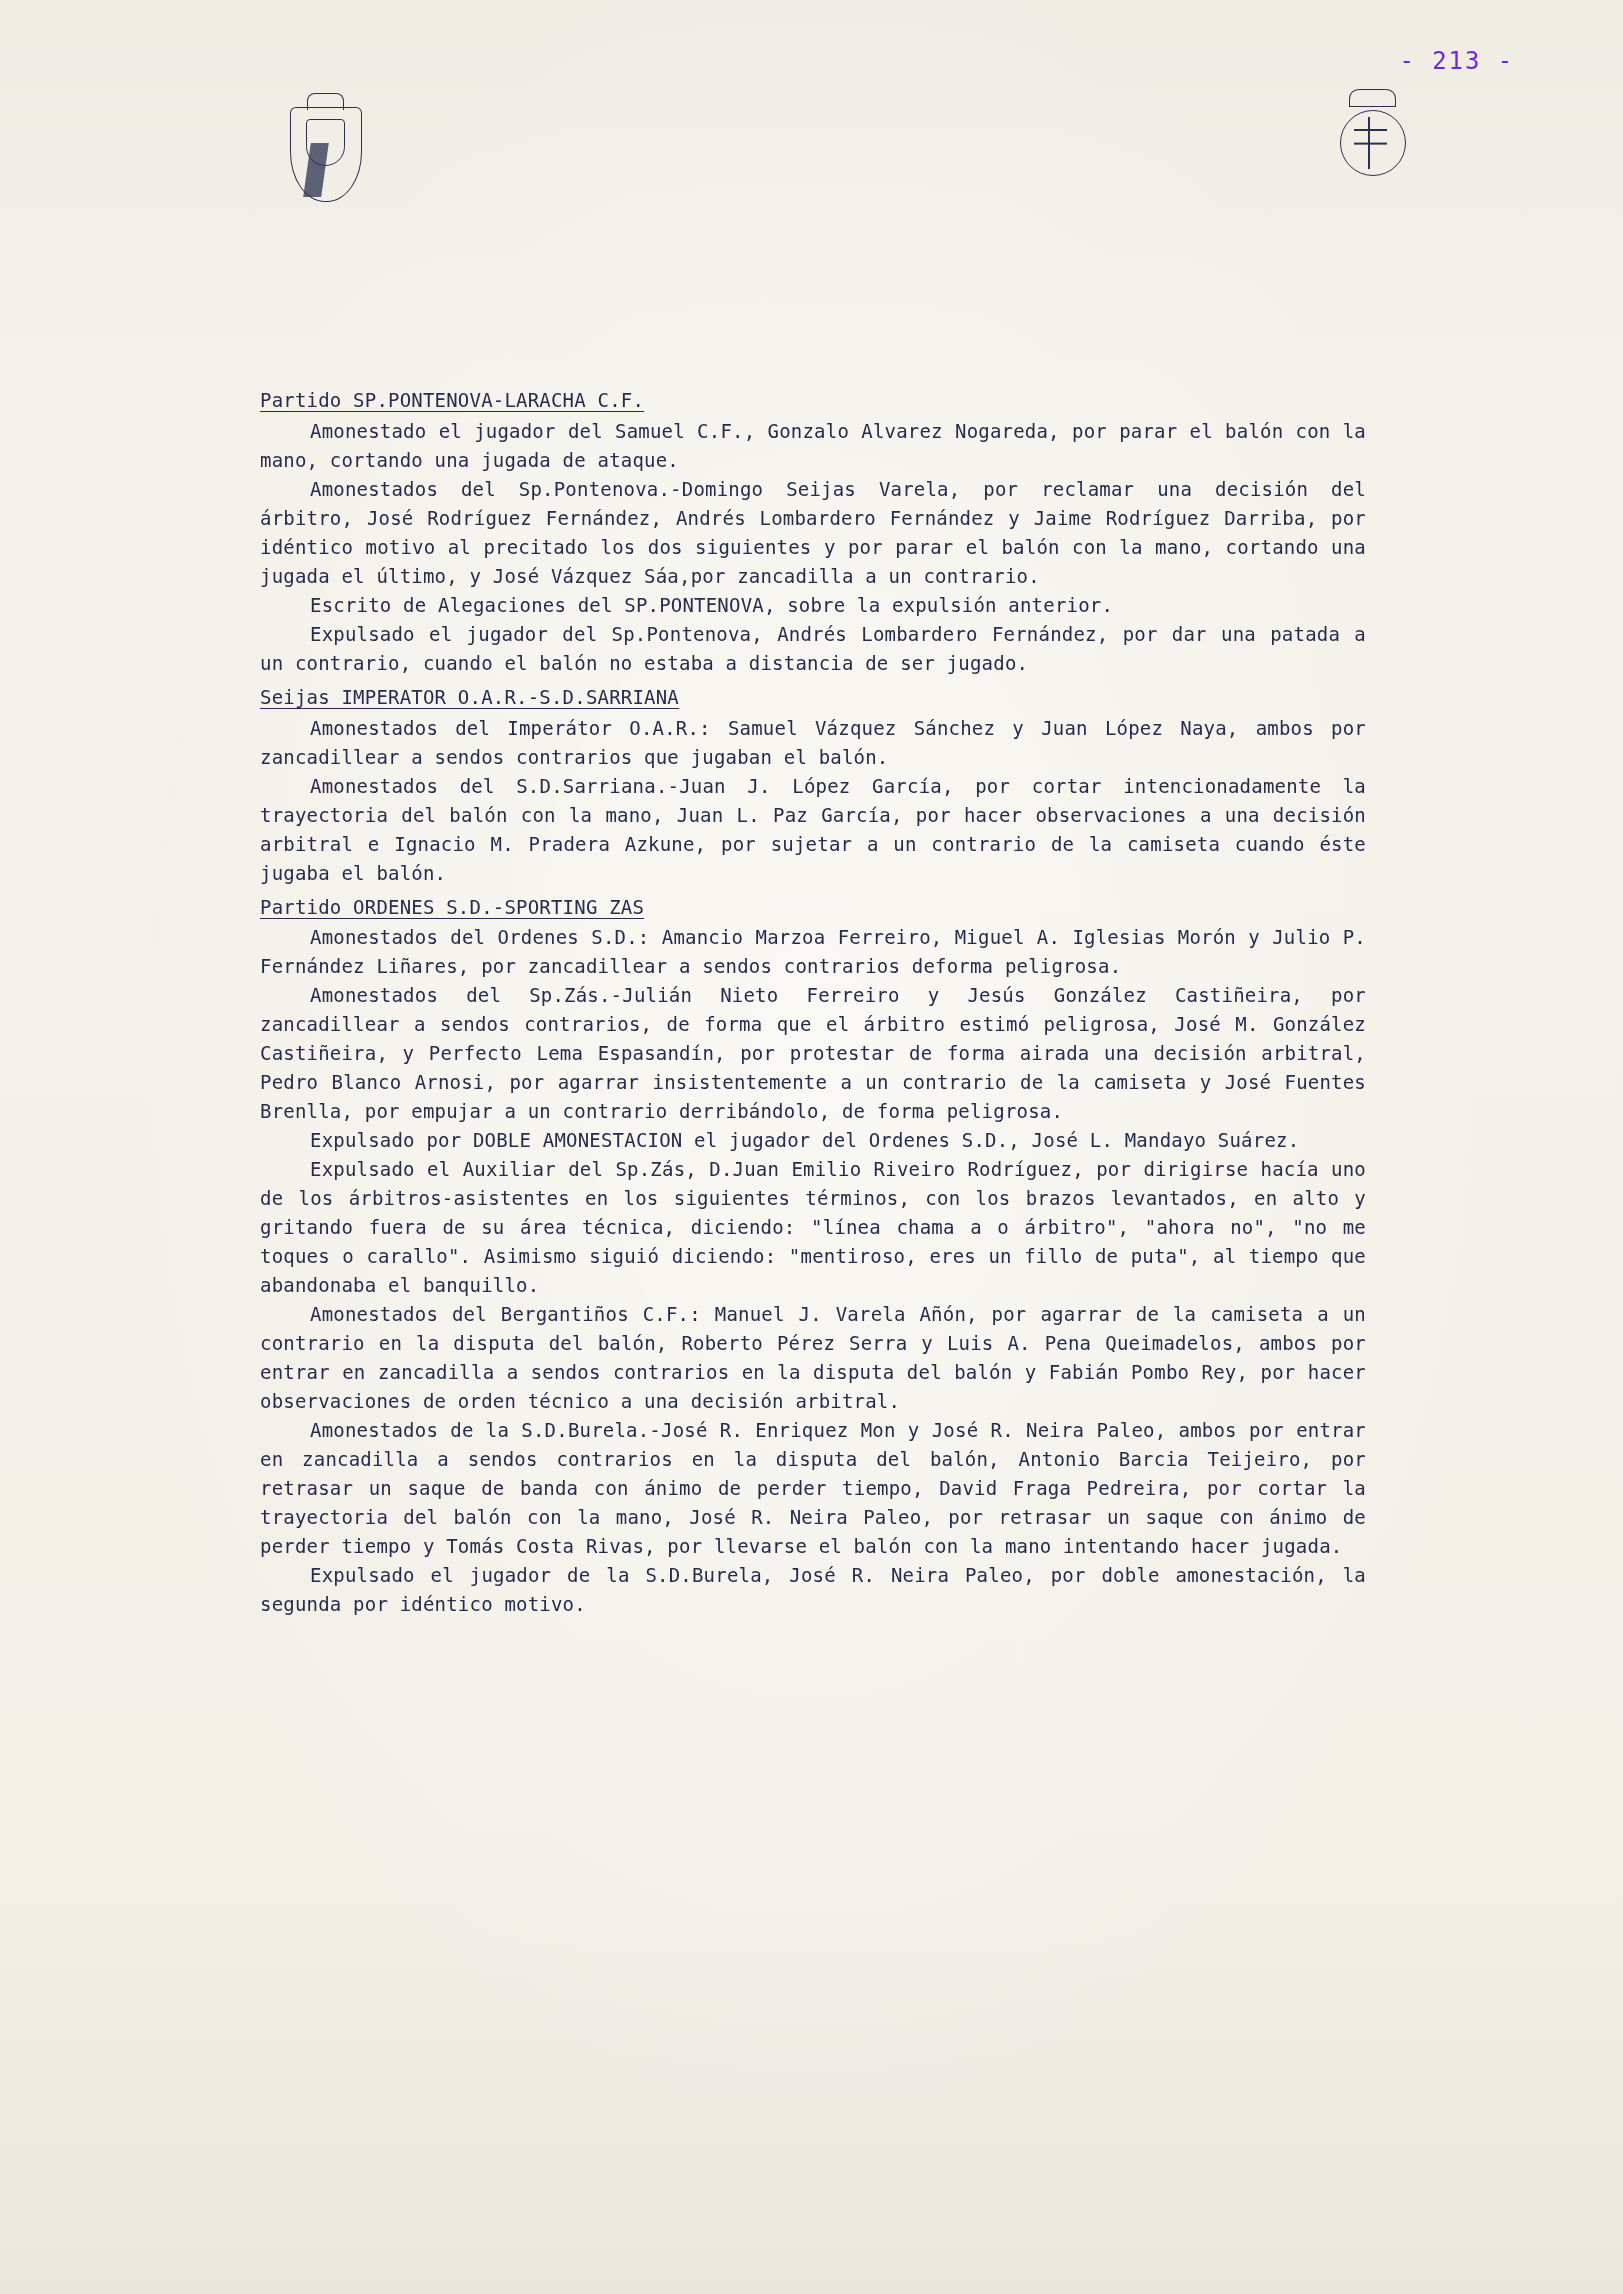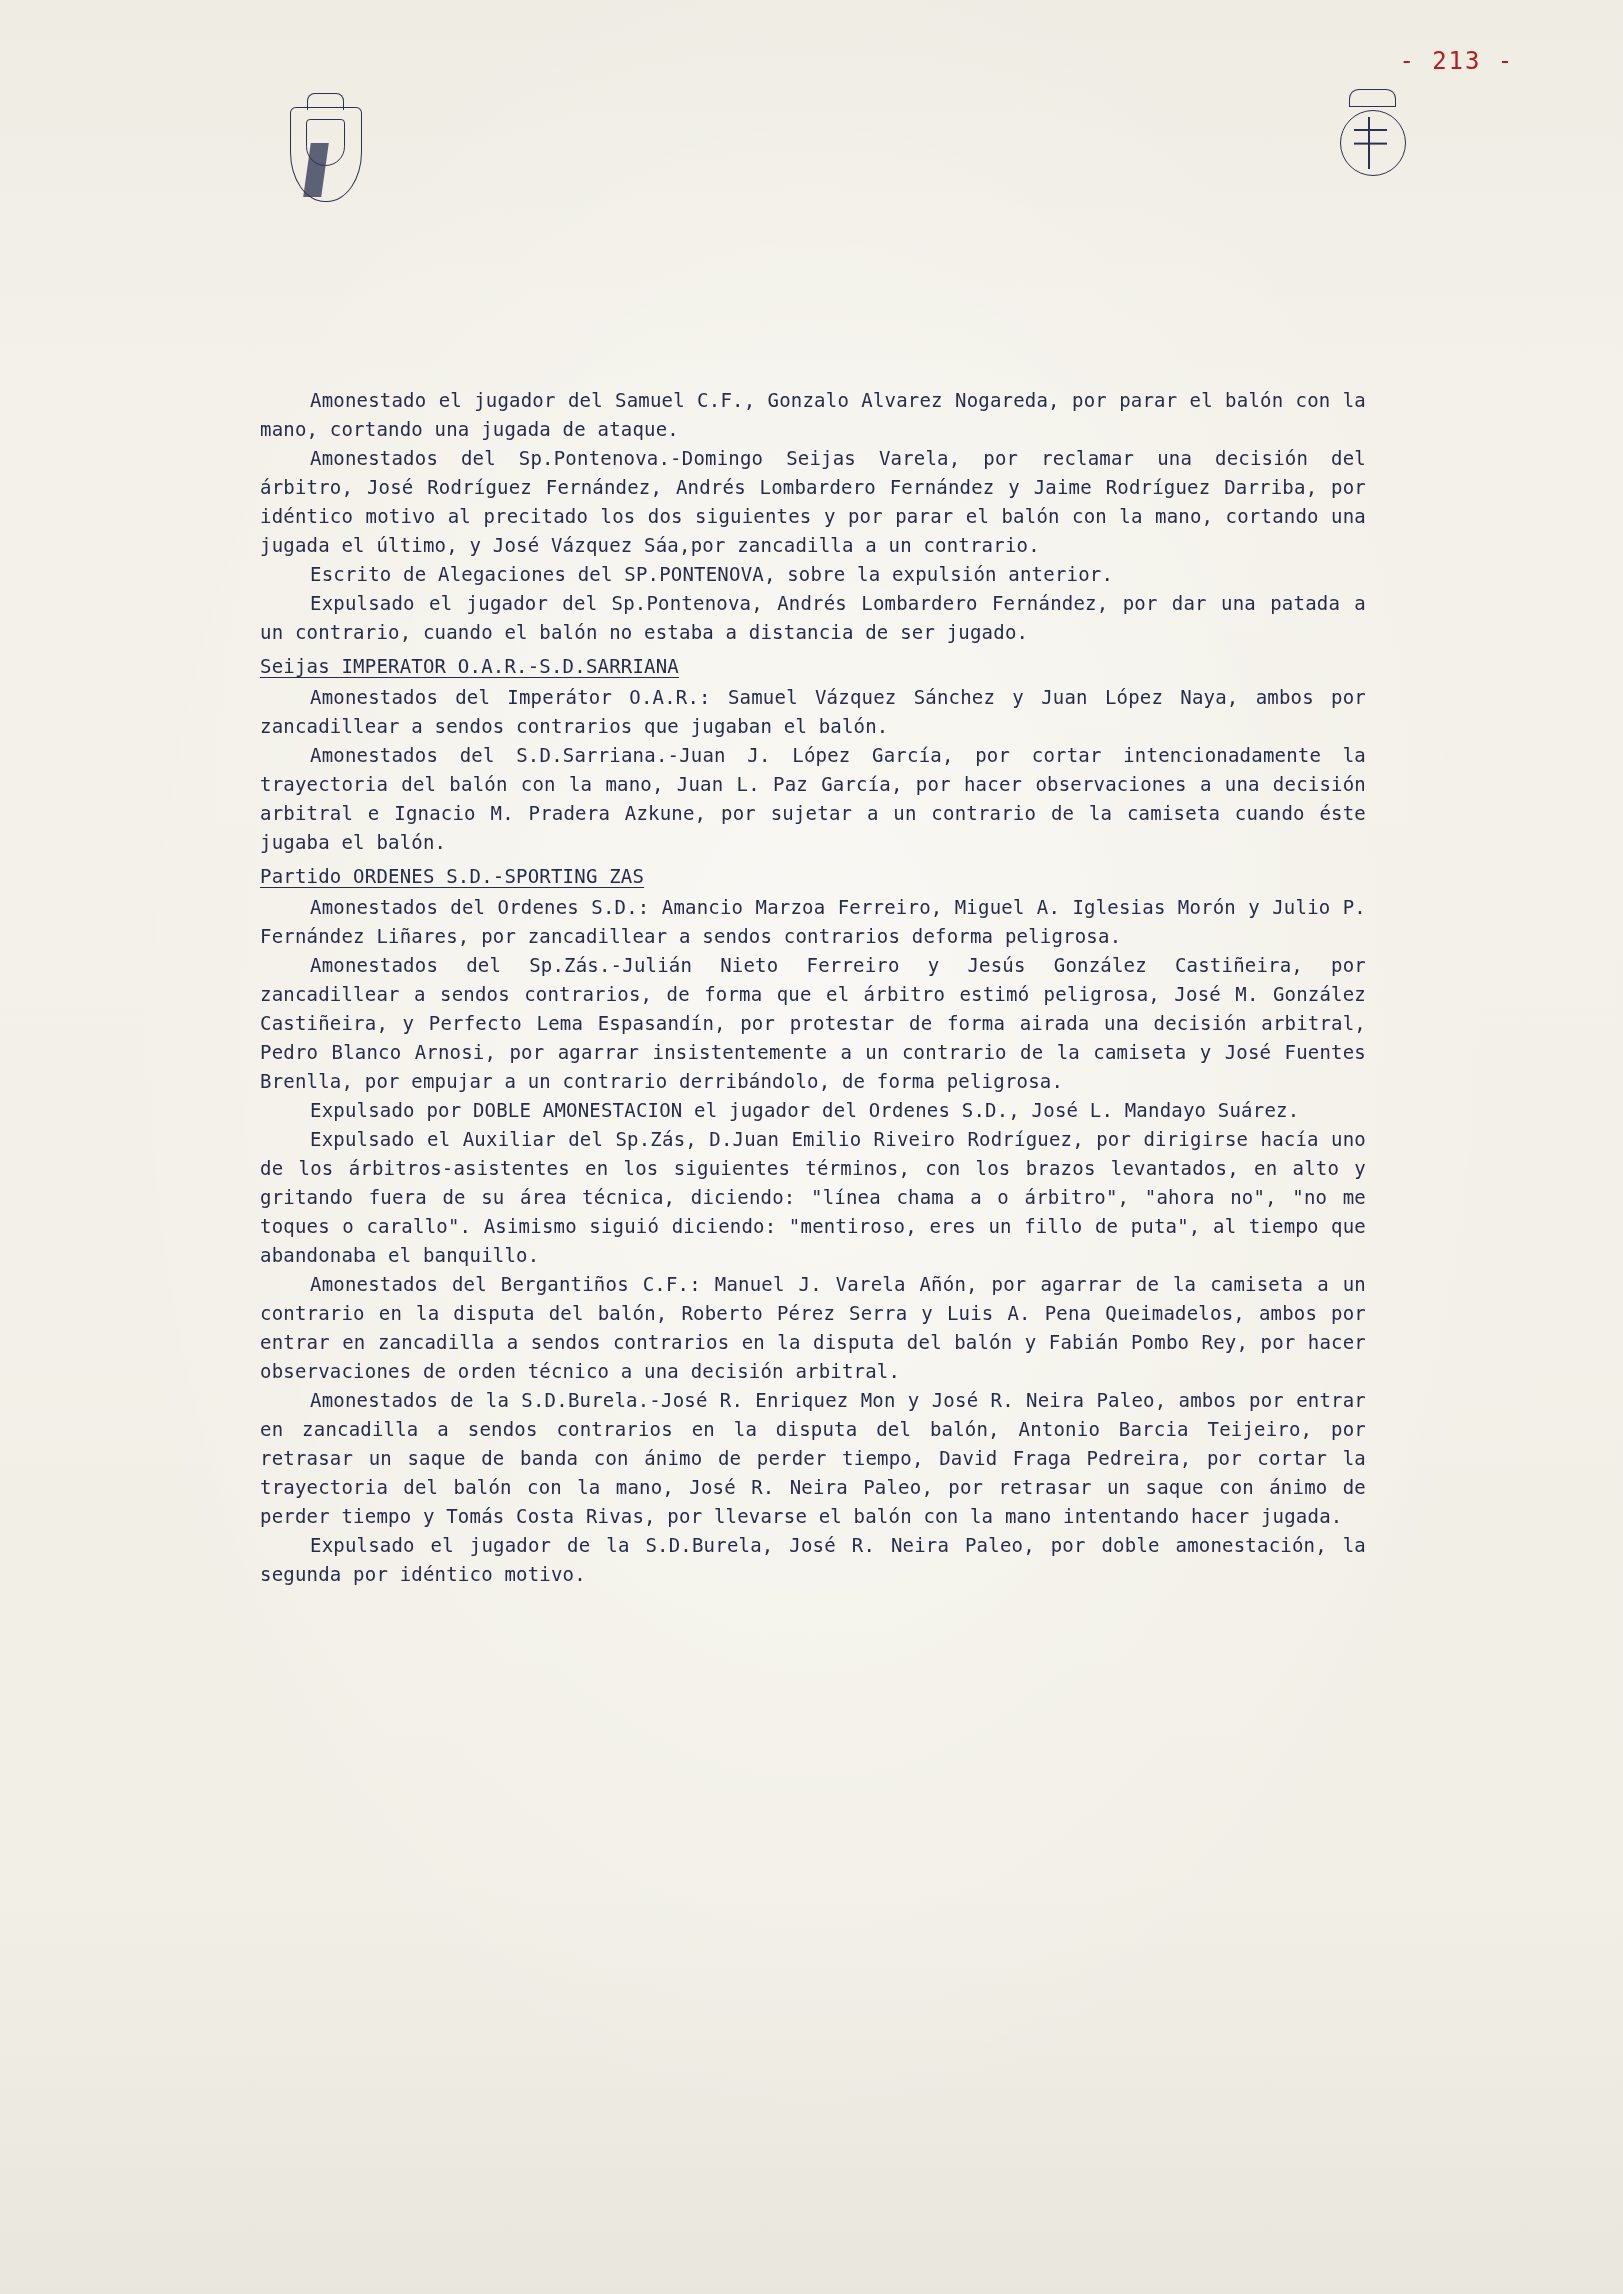--- a/index.html
+++ b/index.html
@@ -24,21 +24,21 @@
       radial-gradient(ellipse at 50% 45%, rgba(255,255,255,0.55) 0%, rgba(255,255,255,0.0) 62%),
       linear-gradient(180deg, #eeece3 0%, #f3f1e9 18%, #f1efe6 82%, #e9e7dd 100%);
     pointer-events: none;
   }
   .page-number {
     position: absolute;
     top: 47px;
     right: 109px;
     font-size: 24px;
     letter-spacing: 1.9px;
-    color: #b91c1c;
+    color: #6d28d9;
   }
 
   
   .crest-left {
     position: absolute;
     left: 278px;
     top: 93px;
     width: 93px;
     height: 122px;
   }
@@ -209,20 +209,21 @@
   </div>
 
   <div class="crest-right">
     <div class="crown"></div>
     <div class="circle"></div>
   </div>
 
 
   <div class="body">
 
+    <div class="heading first">Partido SP.PONTENOVA-LARACHA C.F.</div>
     <p class="para">Amonestado el jugador del Samuel C.F., Gonzalo Alvarez Nogareda, por parar el balón con la mano, cortando una jugada de ataque.</p>
     <p class="para">Amonestados del Sp.Pontenova.-Domingo Seijas Varela, por reclamar una decisión del árbitro, José Rodríguez Fernández, Andrés Lombardero Fernández y Jaime Rodríguez Darriba, por idéntico motivo al precitado los dos siguientes y por parar el balón con la mano, cortando una jugada el último, y José Vázquez Sáa,por zancadilla a un contrario.</p>
     <p class="para">Escrito de Alegaciones del SP.PONTENOVA, sobre la expulsión anterior.</p>
     <p class="para">Expulsado el jugador del Sp.Pontenova, Andrés Lombardero Fernández, por dar una patada a un contrario, cuando el balón no estaba a distancia de ser jugado.</p>
 
     <div class="heading">Seijas IMPERATOR O.A.R.-S.D.SARRIANA</div>
     <p class="para">Amonestados del Imperátor O.A.R.: Samuel Vázquez Sánchez y Juan López Naya, ambos por zancadillear a sendos contrarios que jugaban el balón.</p>
     <p class="para">Amonestados del S.D.Sarriana.-Juan J. López García, por cortar intencionadamente la trayectoria del balón con la mano, Juan L. Paz García, por hacer observaciones a una decisión arbitral e Ignacio M. Pradera Azkune, por sujetar a un contrario de la camiseta cuando éste jugaba el balón.</p>
 
     <div class="heading">Partido ORDENES S.D.-SPORTING ZAS</div>

